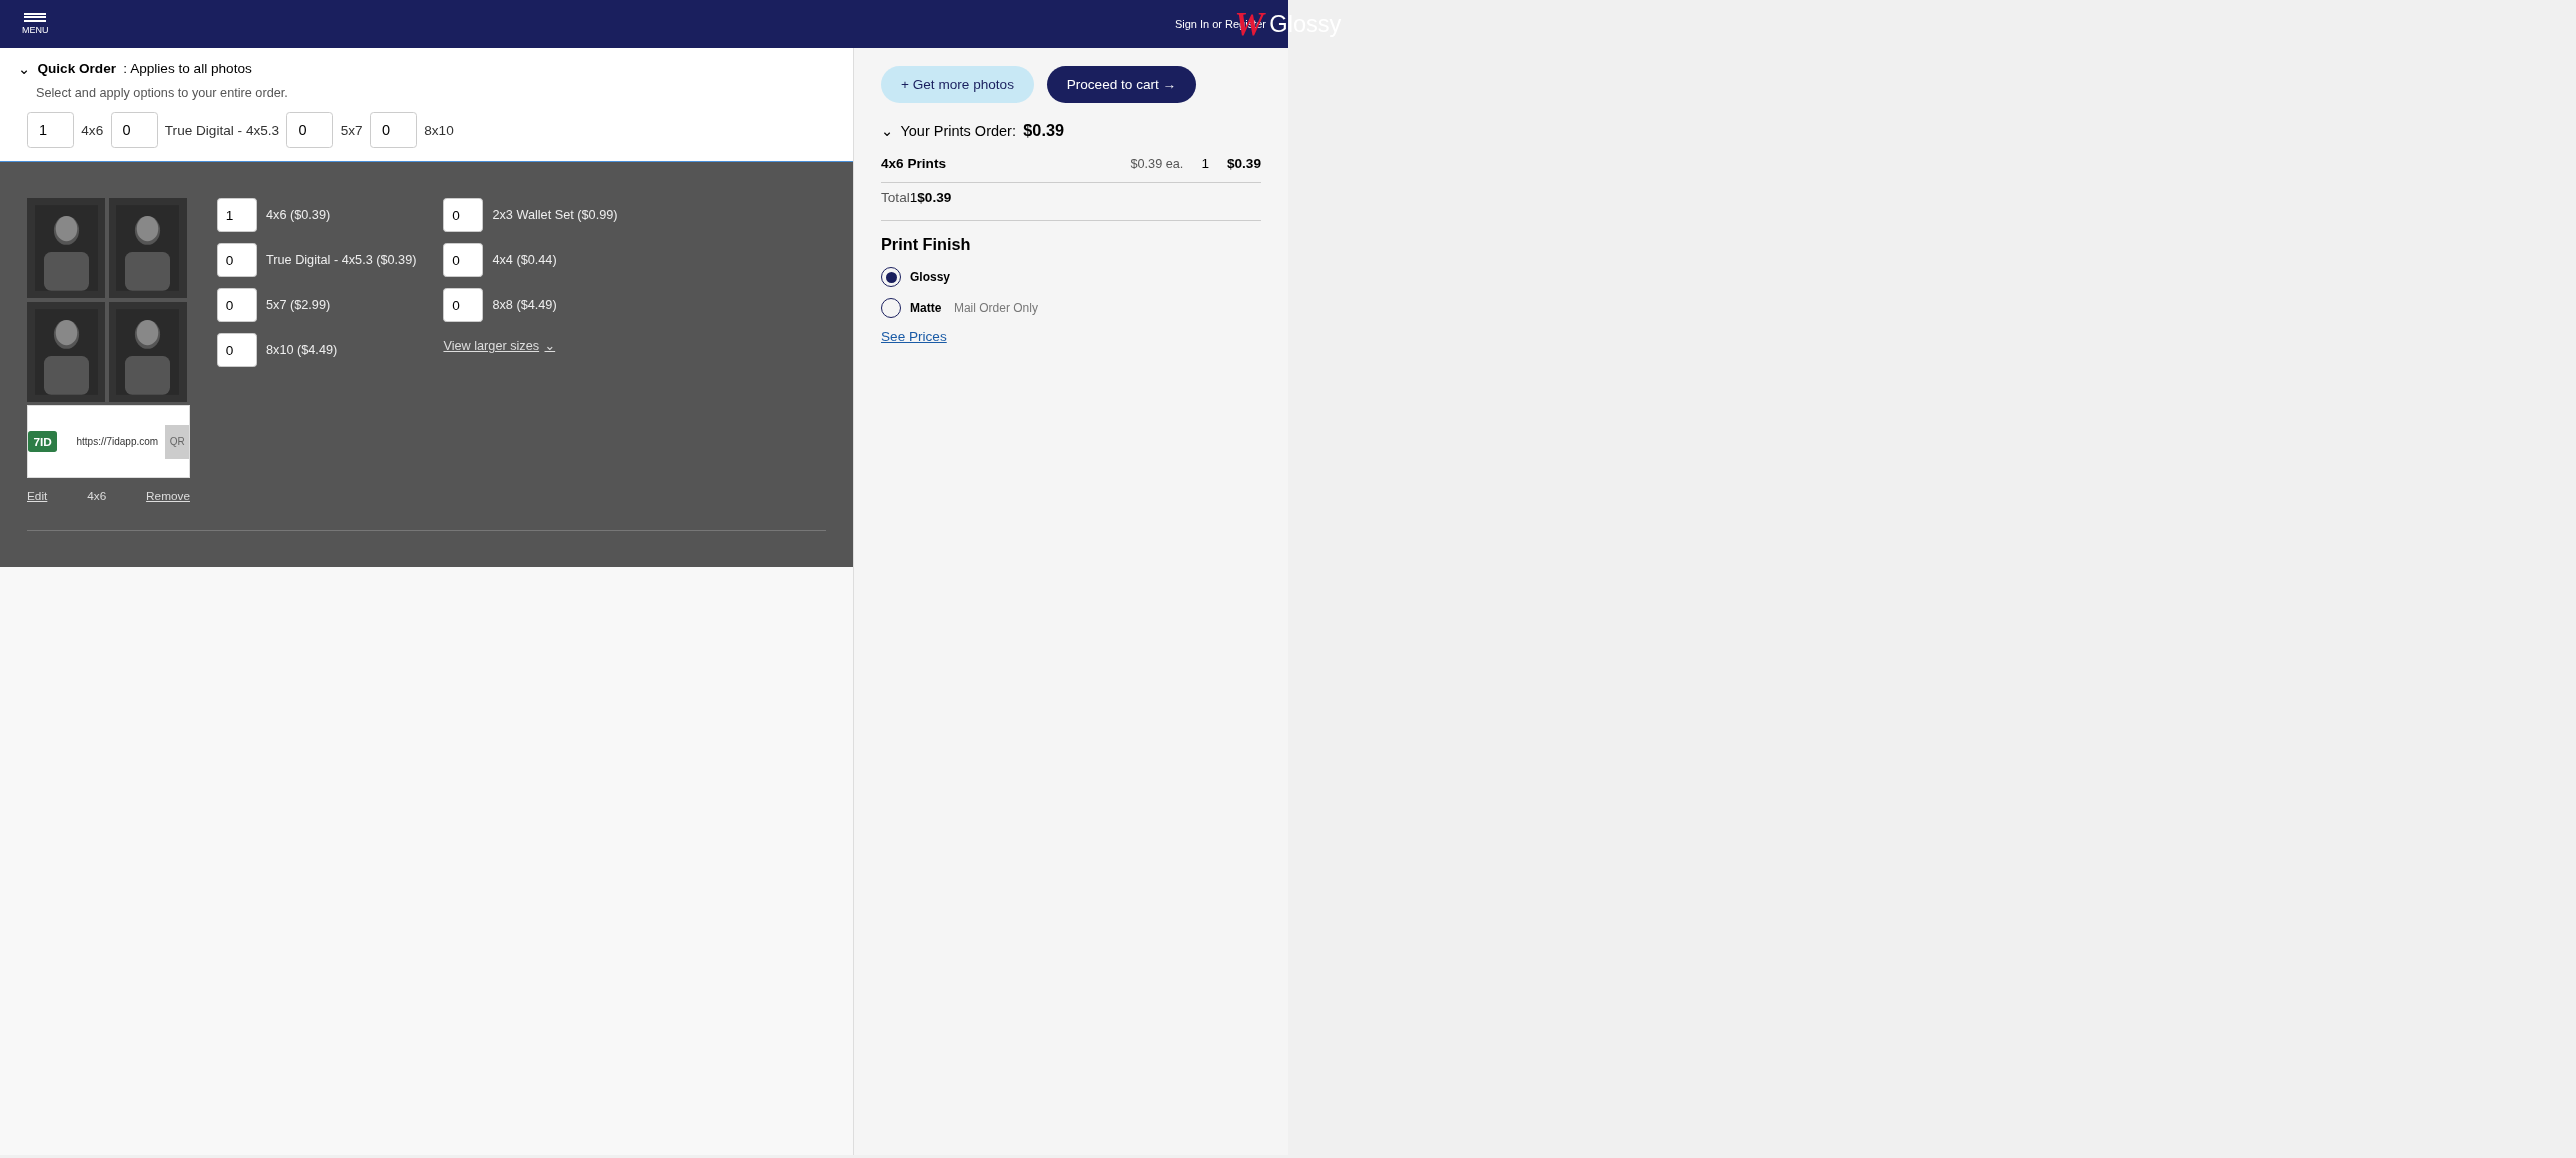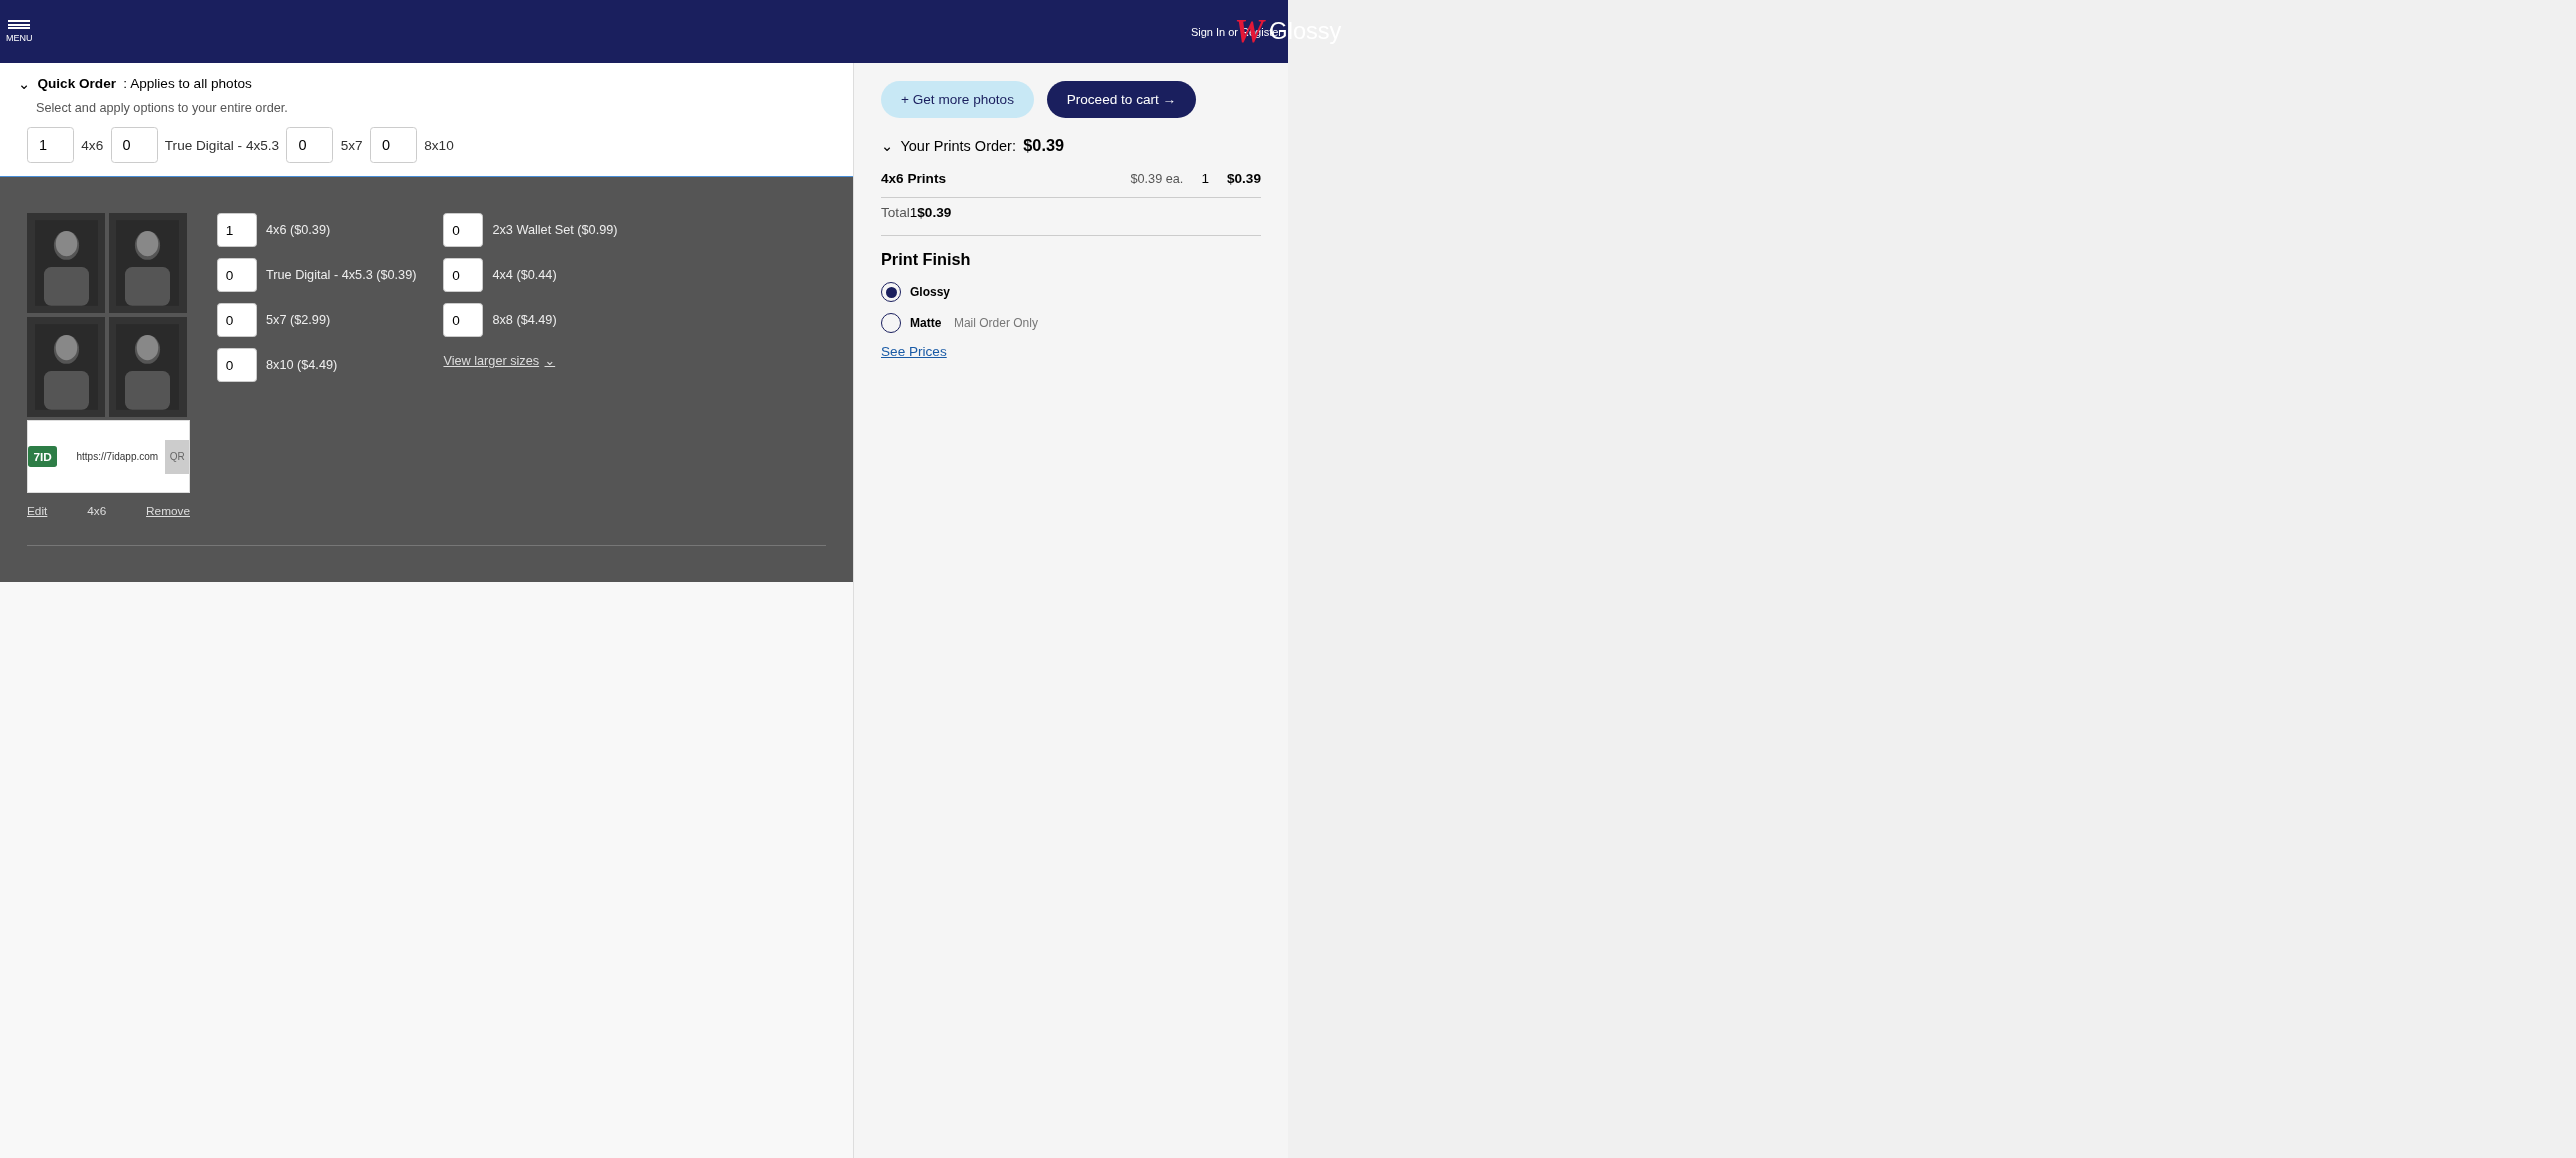--- a/index.html
+++ b/index.html
@@ -4,22 +4,22 @@
   <style>
     * { box-sizing: border-box; margin: 0; padding: 0; }
     body { font-family: Arial, sans-serif; background: #f0f0f0; width: 1288px; }
 
     
     .header {
       background: #1a1f5e;
       display: flex;
       align-items: center;
       justify-content: space-between;
-      padding: 0 6px;
-      height: 63px;
+      padding: 0 22px;
+      height: 48px;
     }
     .header-logo {
       display: flex;
       align-items: center;
       gap: 5.4px;
       position: absolute;
       left: 50%;
       transform: translateX(-50%);
     }
     .walgreens-w {

